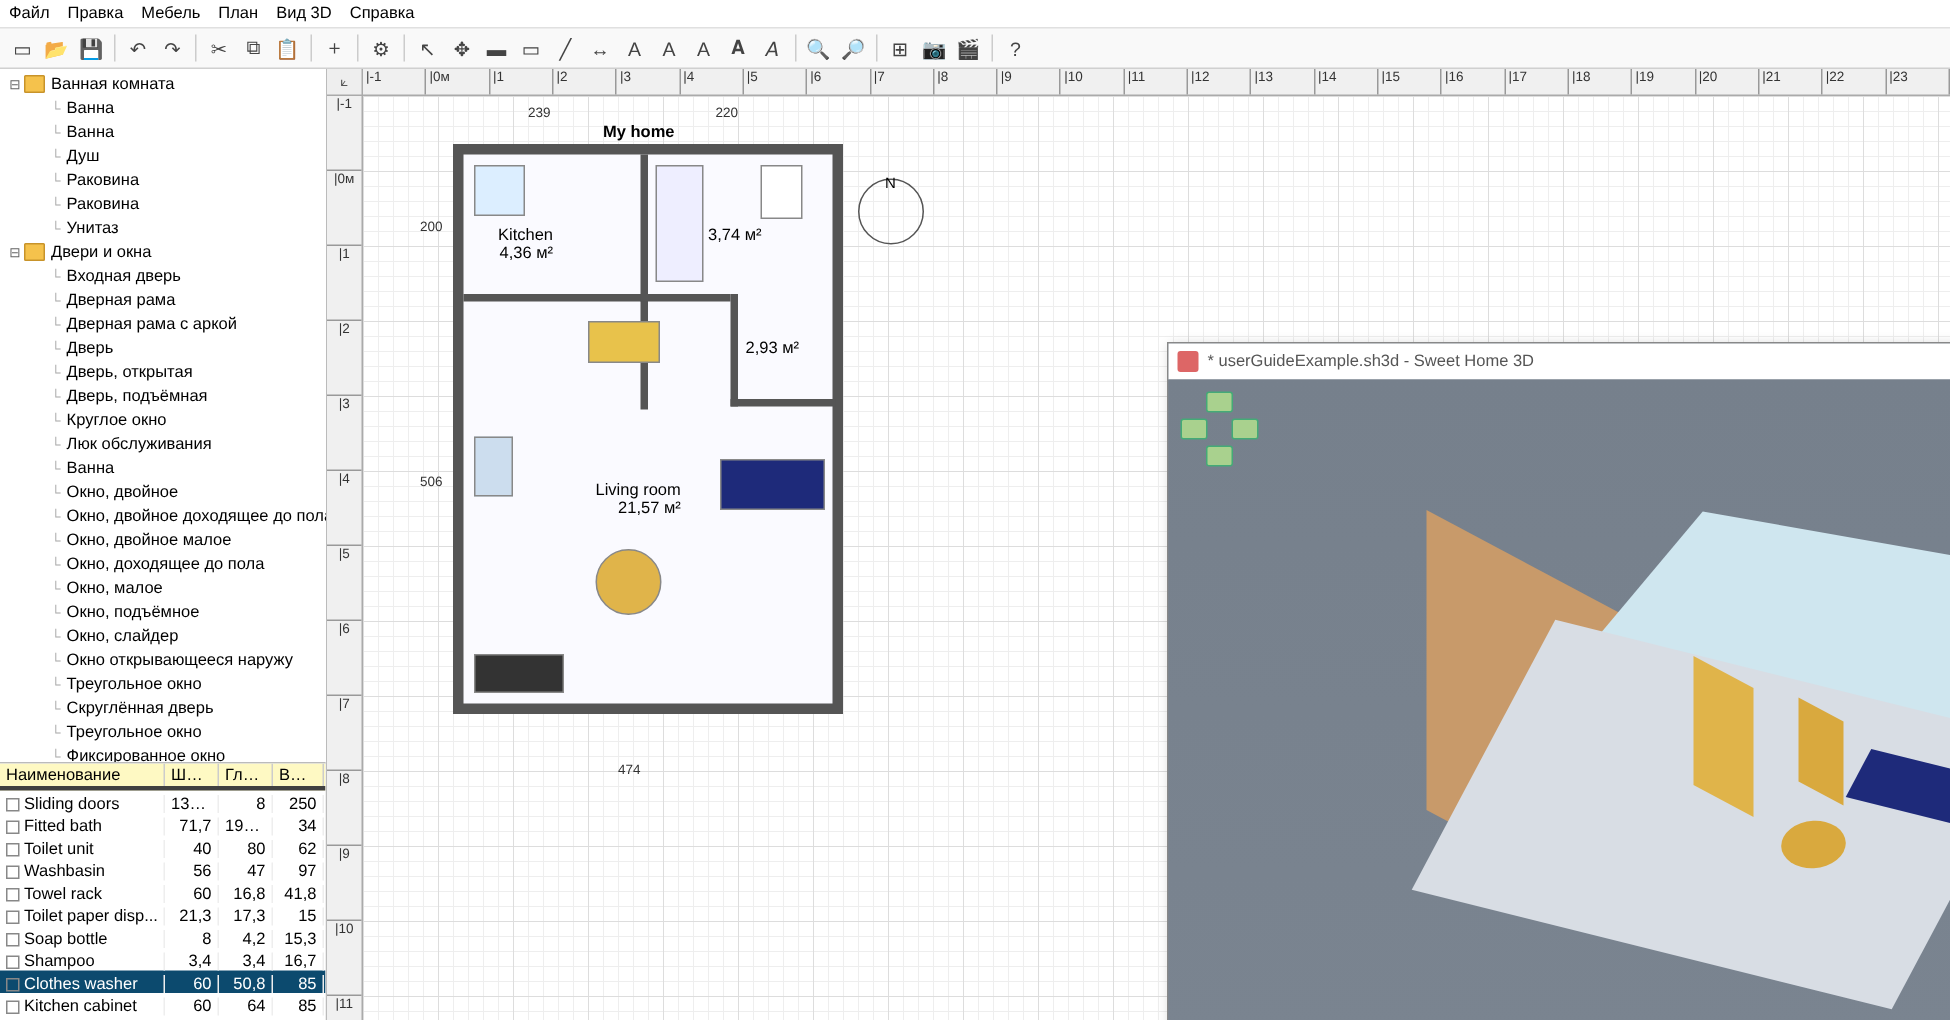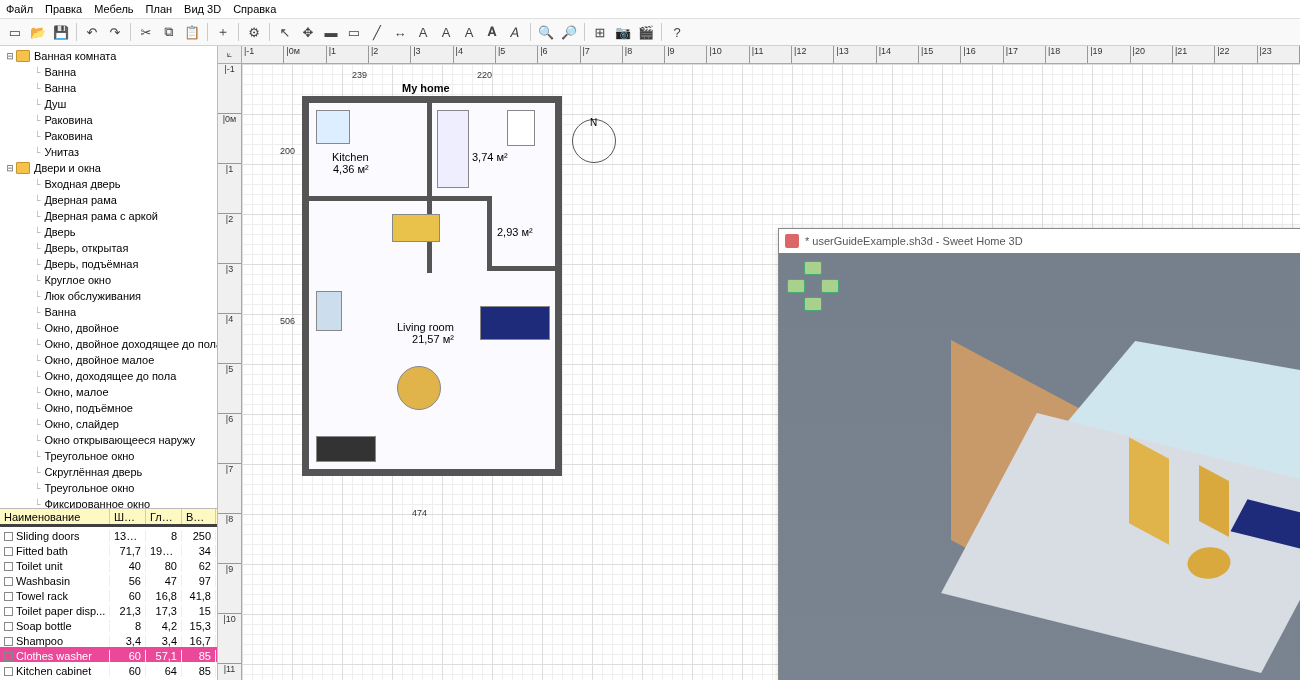--- a/index.html
+++ b/index.html
@@ -24,21 +24,21 @@
 .tree-row .leaf-dash { color: #aaa; margin-right: 4px; font-size: 9px; }
 .tree-row.cat { font-weight: normal; }
 .tree-row.child { padding-left: 34px; }
 
 
 .furn-table { height: 172px; border-top: 1px solid #bbb; background: #fff; overflow: hidden; }
 .ft-head { display: flex; background: #fef9c3; border-bottom: 3px solid #404040; height: 18px; }
 .ft-head div { border-right: 1px solid #ccc; padding: 2px 4px; overflow: hidden; text-overflow: ellipsis; white-space: nowrap; }
 .ft-row { display: flex; height: 15px; align-items: flex-end; }
 .ft-row div { padding: 0 4px; overflow: hidden; text-overflow: ellipsis; white-space: nowrap; border-right: 1px solid #eee; }
-.ft-row.sel { background: #ec4899; color: #fff; }
+.ft-row.sel { background: #0c4a6e; color: #fff; }
 .c-name { width: 110px; display: flex; align-items: center; gap: 3px; }
 .c-w { width: 36px; text-align: right; }
 .c-d { width: 36px; text-align: right; }
 .c-h { width: 34px; text-align: right; }
 .fchk { width: 9px; height: 9px; border: 1px solid #888; display: inline-block; flex-shrink: 0; }
 
 
 .plan-wrap { flex: 1; position: relative; background: #fff; }
 .ruler-h { position: absolute; left: 24px; top: 0; right: 0; height: 18px; background: #f0f0f0; border-bottom: 1px solid #aaa; display: flex; }
 .ruler-h .tick { position: relative; width: 50px; border-right: 1px solid #999; font-size: 9px; padding-left: 2px; color: #333; }
@@ -334,21 +334,21 @@
             <div class="c-w">3,4</div>
             <div class="c-d">3,4</div>
             <div class="c-h">16,7</div>
           </div>
           <div class="ft-row sel">
             <div class="c-name">
               <span class="fchk"></span>
               <span>Clothes washer</span>
             </div>
             <div class="c-w">60</div>
-            <div class="c-d">57,1</div>
+            <div class="c-d">50,8</div>
             <div class="c-h">85</div>
           </div>
           <div class="ft-row">
             <div class="c-name">
               <span class="fchk"></span>
               <span>Kitchen cabinet</span>
             </div>
             <div class="c-w">60</div>
             <div class="c-d">64</div>
             <div class="c-h">85</div>

